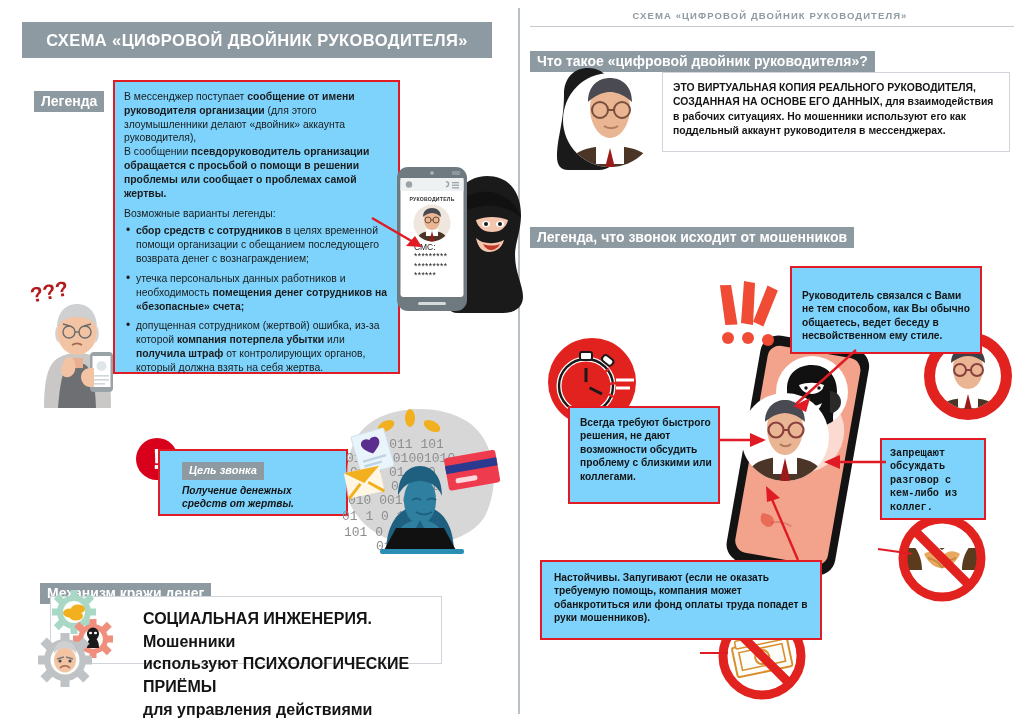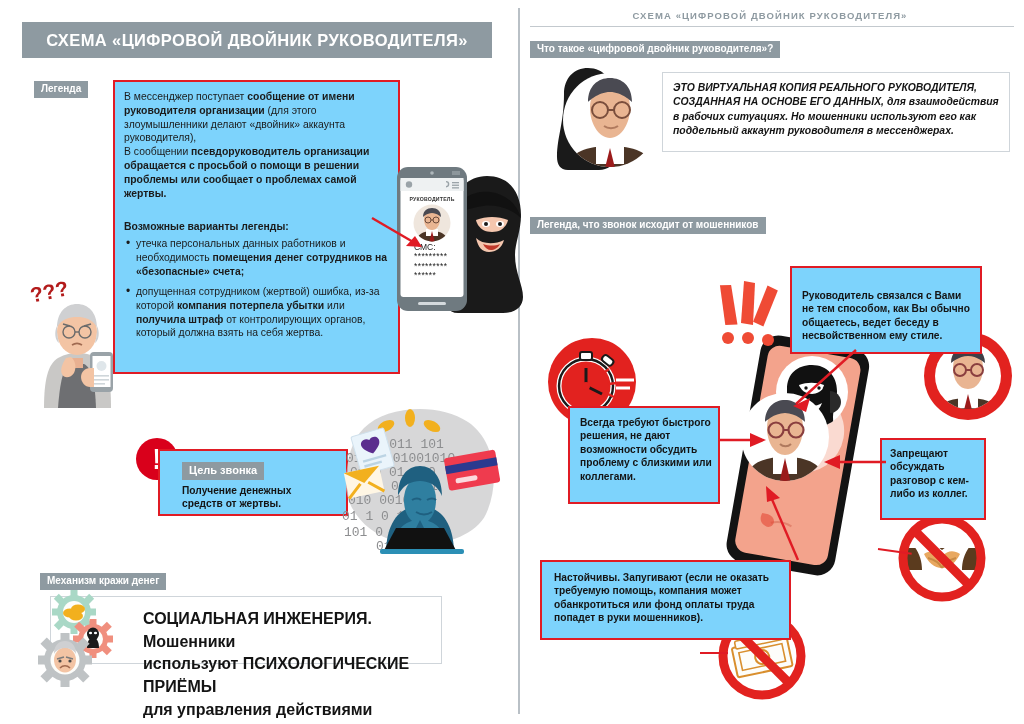--- a/index.html
+++ b/index.html
@@ -63,21 +63,21 @@
   .chip {
     background: #8e9aa1;
     color: #ffffff;
     font-weight: bold;
     display: inline-block;
     padding: 2px 7px 3px 7px;
     line-height: 1.15;
     white-space: nowrap;
   }
   .chip.sm { font-size: 11px; }
-  .chip.md { font-size: 10px; }
+  .chip.md { font-size: 14px; margin-top: 13px; }
 
   
   .redbox {
     background: #7dd3fc;
     border: 2px solid #e01b24;
     box-sizing: border-box;
   }
   .greybox {
     background: #ffffff;
     border: 1px solid #cfd5da;
@@ -150,22 +150,25 @@
   </div>
 
   <div class="abs redbox" style="left:113px; top:80px; width:287px; height:294px;">
     <div class="copy" style="padding:8px 9px 0 9px;">
       <div>
         <span>В мессенджер поступает </span><b>сообщение от имени руководителя организации</b><span> (для этого злоумышленники делают «двойник» аккаунта руководителя),</span>
       </div>
       <div>
         <span>В сообщении </span><b>псевдоруководитель организации обращается с просьбой о помощи в решении проблемы или сообщает о проблемах самой жертвы.</b>
       </div>
-      <div style="margin-top:19px;font-weight:bold;">Возможные варианты легенды:</div>
+      <div style="margin-top:6px;">Возможные варианты легенды:</div>
       <ul class="bul">
+        <li>
+          <b>сбор средств с сотрудников</b><span> в целях временной помощи организации с обещанием последующего возврата денег с вознаграждением;</span>
+        </li>
         <li>
           <span>утечка персональных данных работников и необходимость </span><b>помещения денег сотрудников на «безопасные» счета;</b>
         </li>
         <li>
           <span>допущенная сотрудником (жертвой) ошибка, из-за которой </span><b>компания потерпела убытки</b><span> или </span><b>получила штраф</b><span> от контролирующих органов, который должна взять на себя жертва.</span>
         </li>
       </ul>
     </div>
   </div>
 
@@ -246,21 +249,21 @@
     <circle cx="73.5" cy="70" r="5" fill="#dfe6ea"></circle>
     <rect x="66" y="79" width="15" height="1.6" fill="#cfd6da"></rect>
     <rect x="66" y="83" width="15" height="1.6" fill="#cfd6da"></rect>
     <rect x="66" y="87" width="11" height="1.6" fill="#cfd6da"></rect>
     <path d="M62 72c-5 0-9 4-9 9s4 10 9 10h4V72z" fill="#f3c4a4"></path>
   </svg>
 
   <div class="abs excl-badge" style="left:136px; top:438px;">
     <span>!</span>
   </div>
-  <div class="abs redbox" style="left:158px; top:449px; width:190px; height:67px;">
+  <div class="abs redbox" style="left:158px; top:449px; width:190px; height:67px;font-style:italic;">
     <div style="padding:9px 0 0 22px;">
       <span class="chip sm">Цель звонка</span>
       <div class="callout" style="margin-top:4px; max-width:140px;">Получение денежных средств от жертвы.</div>
     </div>
   </div>
 
   <svg class="abs" style="left:336px; top:404px;" width="168" height="150" viewBox="0 0 168 150">
     <path d="M28 24c22-22 74-26 104-6 28 19 32 62 18 92-12 26-58 36-88 28C30 130 8 104 10 76 11 54 16 36 28 24z" fill="#c9cacb" opacity="0.75"></path>
     <text x="22" y="44" font-family="'Liberation Mono', monospace" font-size="13" fill="#8d8e90">0101011 101</text>
     <text x="10" y="58" font-family="'Liberation Mono', monospace" font-size="13" fill="#8d8e90">01010101001010</text>
@@ -372,21 +375,21 @@
     <circle cx="38" cy="73" r="1.6" fill="#4a4a4a"></circle>
   </svg>
 
   <div class="abs" id="run-head">СХЕМА «ЦИФРОВОЙ ДВОЙНИК РУКОВОДИТЕЛЯ»</div>
   <div class="abs" id="run-rule"></div>
 
   <div class="abs" style="left:530px; top:38px;">
     <span class="chip md">Что такое «цифровой двойник руководителя»?</span>
   </div>
 
-  <div class="abs greybox" style="left:662px; top:72px; width:348px; height:80px;font-style:italic;">
+  <div class="abs greybox" style="left:662px; top:72px; width:348px; height:80px;">
     <div class="bigbold" style="padding:8px 10px 0 10px; font-size:10.4px; line-height:1.38;">
       <span class="lead">ЭТО ВИРТУАЛЬНАЯ КОПИЯ РЕАЛЬНОГО РУКОВОДИТЕЛЯ, СОЗДАННАЯ НА ОСНОВЕ ЕГО ДАННЫХ,</span><span> для взаимодействия в рабочих ситуациях. Но мошенники используют его как поддельный аккаунт руководителя в мессенджерах.</span>
     </div>
   </div>
 
   <svg class="abs" style="left:542px; top:62px;" width="128" height="110" viewBox="0 0 128 110">
     <path d="M22 32c0-16 10-26 24-26 16 0 25 12 25 28 0 12-5 20-5 30 0 14 6 22 6 32 0 7-6 12-15 12H26c-8 0-11-6-11-13 0-20 7-34 7-63z" fill="#1a1a1a"></path>
     <path d="M36 36c8-3 17-3 25 0 0 0-2 9-12 9s-13-9-13-9z" fill="#f4c6ae"></path>
     <ellipse cx="44" cy="39" rx="3" ry="2.2" fill="#fff"></ellipse>
     <ellipse cx="55" cy="39" rx="3" ry="2.2" fill="#fff"></ellipse>
@@ -535,28 +538,28 @@
 
   <div class="abs redbox" style="left:568px; top:406px; width:152px; height:98px;">
     <div class="callout" style="padding:8px 6px 0 10px;">Всегда требуют быстрого решения, не дают возможности обсудить проблему с близкими или коллегами.</div>
   </div>
   <svg class="abs" style="left:716px; top:424px;" width="56" height="36" viewBox="0 0 56 36">
     <path d="M2 16 L46 16" stroke="#e01b24" stroke-width="2.4" fill="none"></path>
     <path d="M50 16 L34 9 L34 23 Z" fill="#e01b24"></path>
   </svg>
 
   <div class="abs redbox" style="left:880px; top:438px; width:106px; height:82px;">
-    <div class="callout" style="padding:7px 5px 0 8px;">Запрещают обсуждать разговор с кем-либо из коллег.</div>
+    <div class="callout" style="padding:7px 5px 0 8px;font-family:Liberation Mono, monospace;">Запрещают обсуждать разговор с кем-либо из коллег.</div>
   </div>
   <svg class="abs" style="left:808px; top:444px;" width="80" height="34" viewBox="0 0 80 34">
     <path d="M78 18 L20 18" stroke="#e01b24" stroke-width="2.4" fill="none"></path>
     <path d="M16 18 L32 11 L32 25 Z" fill="#e01b24"></path>
   </svg>
 
-  <div class="abs redbox" style="left:540px; top:560px; width:251px; height:80px;">
+  <div class="abs redbox" style="left:540px; top:560px; width:282px; height:80px;">
     <div class="callout" style="padding:9px 9px 0 12px;">Настойчивы. Запугивают (если не оказать требуемую помощь,  компания может обанкротиться или фонд оплаты труда попадет в руки мошенников).</div>
   </div>
   <svg class="abs" style="left:758px; top:480px;" width="46" height="86" viewBox="0 0 46 86">
     <path d="M40 80 L10 10" stroke="#e01b24" stroke-width="2.4" fill="none"></path>
     <path d="M8 6 L22 18 L9 22 Z" fill="#e01b24"></path>
   </svg>
 
   <div class="abs conn" style="left:700px; top:652px; width:28px;"></div>
 
   <div class="abs conn" style="left:878px; top:548px; width:34px; transform:rotate(8deg);"></div>

